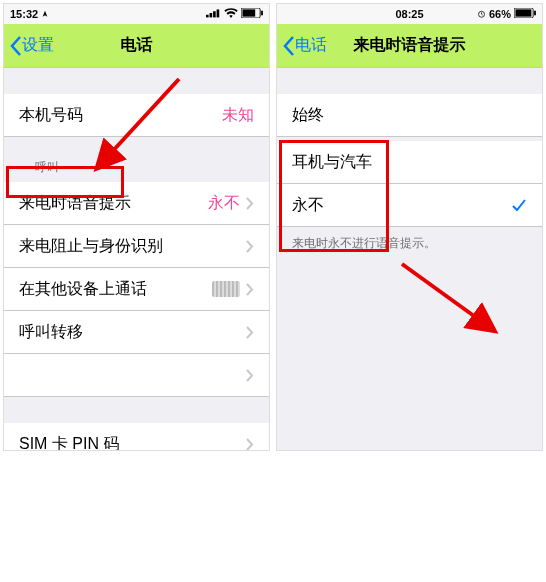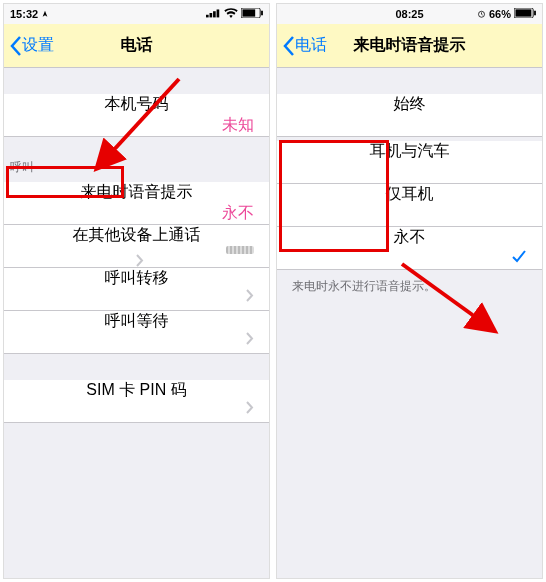--- a/index.html
+++ b/index.html
@@ -7,21 +7,21 @@
     font-family: -apple-system, "Helvetica Neue", Arial, sans-serif;
     background: #fff;
     width: 546px;
     height: 582px;
     display: flex;
     gap: 6px;
     padding: 3px;
   }
   .phone {
     width: 267px;
-    height: 576px;
+    height: 448px;
     background: #efeff4;
     position: relative;
     overflow: hidden;
     border: 1px solid #ddd;
   }
   
   .status {
     height: 20px;
     background: #f7f7f8;
     display: flex;
@@ -33,21 +33,21 @@
     position: relative;
   }
   .status .left, .status .right { display: flex; align-items: center; gap: 3px; }
   .status .center { position: absolute; left: 50%; transform: translateX(-50%); }
   .phone2 .status { padding-left: 4px; }
   .dots { display: flex; gap: 1px; }
   .dots span { width: 4px; height: 4px; border-radius: 50%; background: #000; display: inline-block; }
   
   .nav {
     height: 44px;
-    background: #fef9c3;
+    background: #bef264;
     border-bottom: 1px solid #c8c7cc;
     display: flex;
     align-items: center;
     position: relative;
     font-family: Liberation Mono, monospace;
   }
   .nav .back {
     display: flex;
     align-items: center;
     color: #007aff;
@@ -60,31 +60,31 @@
     left: 50%;
     transform: translateX(-50%);
     font-size: 16px;
     font-weight: 600;
     color: #000;
   }
   
   .group-header {
     font-size: 12px;
     color: #6d6d72;
-    padding: 22px 6px 6px;
+    padding: 22px 15px 6px;
+    margin-left: 16px;
   }
   .cell {
     background: #fff;
     height: 43px;
     padding: 0 15px;
     display: flex;
     align-items: center;
     border-bottom: 0.5px solid #c8c7cc;
     position: relative;
-    flex-direction: column;
   }
   .cell:first-of-type { border-top: 0.5px solid #c8c7cc; }
   .cell .label { font-size: 16px; color: #000; }
   .cell .value { margin-left: auto; font-size: 16px; color: #ec4899; }
   .cell .chev { margin-left: 6px; }
   .cell .chev svg { width: 8px; height: 13px; display:block; }
   .cell .check { margin-left: auto; color: #007aff; }
   .cell .check svg { width: 16px; height: 16px; display:block; }
   .footer-note { font-size: 12px; color: #6d6d72; padding: 8px 15px; }
   .space { height: 26px; }
@@ -164,38 +164,45 @@
   <div class="cell">
     <span class="label">来电时语音提示</span>
     <span class="value">永不</span>
     <span class="chev">
         <svg viewBox="0 0 8 13">
           <path fill="none" stroke="#c7c7cc" stroke-width="2" d="M1 1l5 5.5L1 12"></path>
         </svg>
       </span>
   </div>
   <div class="cell">
+    <span class="label">来电阻止与身份识别</span>
+    <span class="chev" style="margin-left:auto">
+        <svg viewBox="0 0 8 13">
+          <path fill="none" stroke="#c7c7cc" stroke-width="2" d="M1 1l5 5.5L1 12"></path>
+        </svg>
+      </span>
+  </div>
+  <div class="cell">
     <span class="label">在其他设备上通话</span>
     <span class="blur"></span>
     <span class="chev">
         <svg viewBox="0 0 8 13">
           <path fill="none" stroke="#c7c7cc" stroke-width="2" d="M1 1l5 5.5L1 12"></path>
         </svg>
       </span>
   </div>
   <div class="cell">
     <span class="label">呼叫转移</span>
     <span class="chev" style="margin-left:auto">
         <svg viewBox="0 0 8 13">
           <path fill="none" stroke="#c7c7cc" stroke-width="2" d="M1 1l5 5.5L1 12"></path>
         </svg>
       </span>
   </div>
   <div class="cell">
-    <span class="label">呼叫等待</span>
     <span class="chev" style="margin-left:auto">
         <svg viewBox="0 0 8 13">
           <path fill="none" stroke="#c7c7cc" stroke-width="2" d="M1 1l5 5.5L1 12"></path>
         </svg>
       </span>
   </div>
 
   <div class="space"></div>
   <div class="cell">
     <span class="label">SIM 卡 PIN 码</span>
@@ -252,23 +259,20 @@
   <div class="cell">
     <span class="label">始终</span>
   </div>
 
   <div style="height:4px"></div>
 
   <div class="cell">
     <span class="label">耳机与汽车</span>
   </div>
   <div class="cell">
-    <span class="label">仅耳机</span>
-  </div>
-  <div class="cell">
     <span class="label">永不</span>
     <span class="check">
       <svg viewBox="0 0 16 16">
           <path fill="none" stroke="#007aff" stroke-width="2" d="M2 9l4 4L14 3"></path>
         </svg>
     </span>
   </div>
   <div class="footer-note">来电时永不进行语音提示。</div>
 
   <div class="redbox" style="left:2px; top:136px; width:110px; height:112px;"></div>

